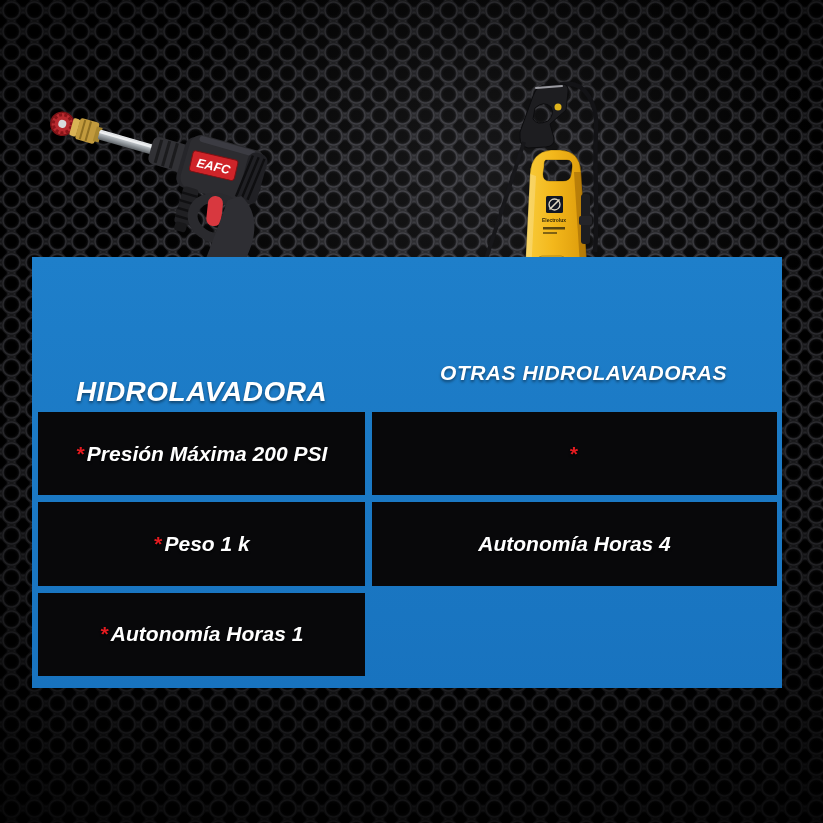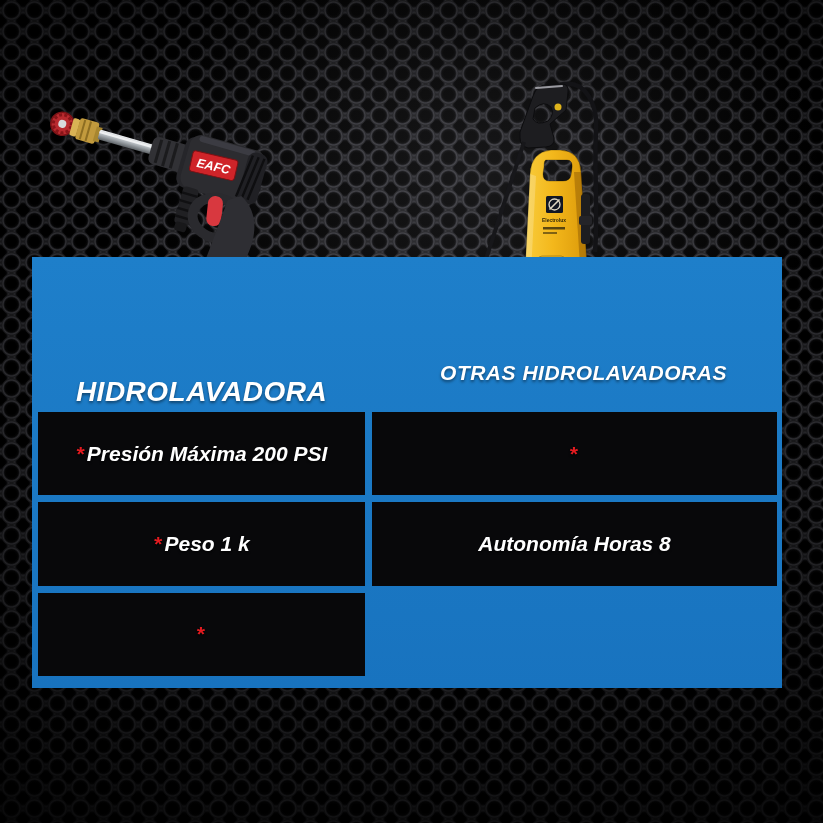--- a/index.html
+++ b/index.html
@@ -169,20 +169,21 @@
         <span>Presión Máxima 200 PSI</span>
       </div>
       <div class="cell">
         <span class="star">*</span>
       </div>
       <div class="cell">
         <span class="star">*</span>
         <span>Peso 1 k</span>
       </div>
       <div class="cell">
-        <span>Autonomía Horas 8</span>
+        <span>Autonomía Horas 4</span>
       </div>
       <div class="cell">
         <span class="star">*</span>
+        <span>Autonomía Horas 1</span>
       </div>
     </div>
   </section>
 </div>
 
 </body></html>

